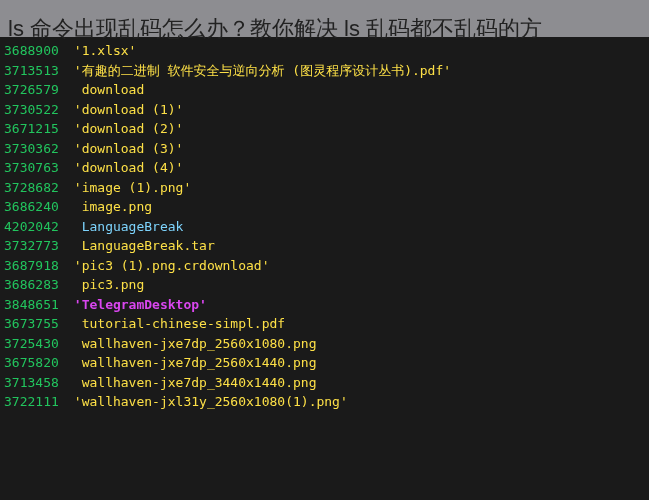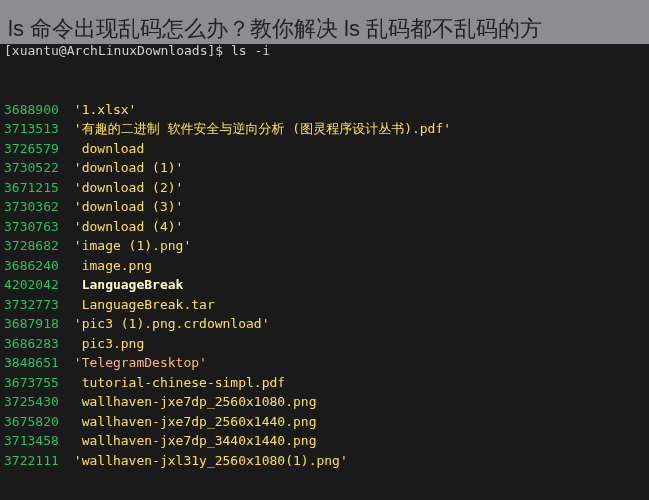--- a/index.html
+++ b/index.html
@@ -16,47 +16,46 @@
       width: 649px;
       height: 500px;
       overflow: hidden;
       position: relative;
     }
     .overlay-title {
       position: absolute;
       top: 0;
       left: 0;
       right: 0;
-      height: 44px;
+      height: 37px;
       background: rgba(180, 180, 185, 0.75);
       color: #222;
       font-family: 'Microsoft YaHei', sans-serif;
       font-size: 22px;
       font-weight: 500;
       padding: 12px 8px;
       z-index: 10;
     }
     .terminal {
       padding: 2px 4px;
       white-space: pre;
     }
     .line {
       display: block;
     }
     .size { color: #22c55e; display: inline-block; min-width: 62px; }
     .filename { color: #fde047; }
-    .dir-blue { color: #fef9c3; font-weight: bold; }
-    .dir-cyan { color: #fdba74; font-weight: normal; }
+    .dir-blue { color: #7dd3fc; font-weight: normal; }
+    .dir-cyan { color: #d946ef; font-weight: bold; }
   </style>
 </head>
 <body>
 
 <div class="overlay-title">
   <span>ls 命令出现乱码怎么办？教你解决 ls 乱码都不乱码的方</span>
 </div>
 
 <div class="terminal">
-  <span class="line">[<span>xuantu</span>@<span>ArchLinuxDownloads</span>]<span>$</span> <span>ls -i</span></span>
   <div id="file-lines"><span class="line"><span class="size">3688900</span><span class="filename "> '1.xlsx'</span></span><span class="line"><span class="size">3713513</span><span class="filename "> '有趣的二进制 软件安全与逆向分析 (图灵程序设计丛书).pdf'</span></span><span class="line"><span class="size">3726579</span><span class="filename ">  download</span></span><span class="line"><span class="size">3730522</span><span class="filename "> 'download (1)'</span></span><span class="line"><span class="size">3671215</span><span class="filename "> 'download (2)'</span></span><span class="line"><span class="size">3730362</span><span class="filename "> 'download (3)'</span></span><span class="line"><span class="size">3730763</span><span class="filename "> 'download (4)'</span></span><span class="line"><span class="size">3728682</span><span class="filename "> 'image (1).png'</span></span><span class="line"><span class="size">3686240</span><span class="filename ">  image.png</span></span><span class="line"><span class="size">4202042</span><span class="filename dir-blue">  LanguageBreak</span></span><span class="line"><span class="size">3732773</span><span class="filename ">  LanguageBreak.tar</span></span><span class="line"><span class="size">3687918</span><span class="filename "> 'pic3 (1).png.crdownload'</span></span><span class="line"><span class="size">3686283</span><span class="filename ">  pic3.png</span></span><span class="line"><span class="size">3848651</span><span class="filename dir-cyan"> 'TelegramDesktop'</span></span><span class="line"><span class="size">3673755</span><span class="filename ">  tutorial-chinese-simpl.pdf</span></span><span class="line"><span class="size">3725430</span><span class="filename ">  wallhaven-jxe7dp_2560x1080.png</span></span><span class="line"><span class="size">3675820</span><span class="filename ">  wallhaven-jxe7dp_2560x1440.png</span></span><span class="line"><span class="size">3713458</span><span class="filename ">  wallhaven-jxe7dp_3440x1440.png</span></span><span class="line"><span class="size">3722111</span><span class="filename "> 'wallhaven-jxl31y_2560x1080(1).png'</span></span></div>
   
   
   
 </div>
 
 </body></html>

